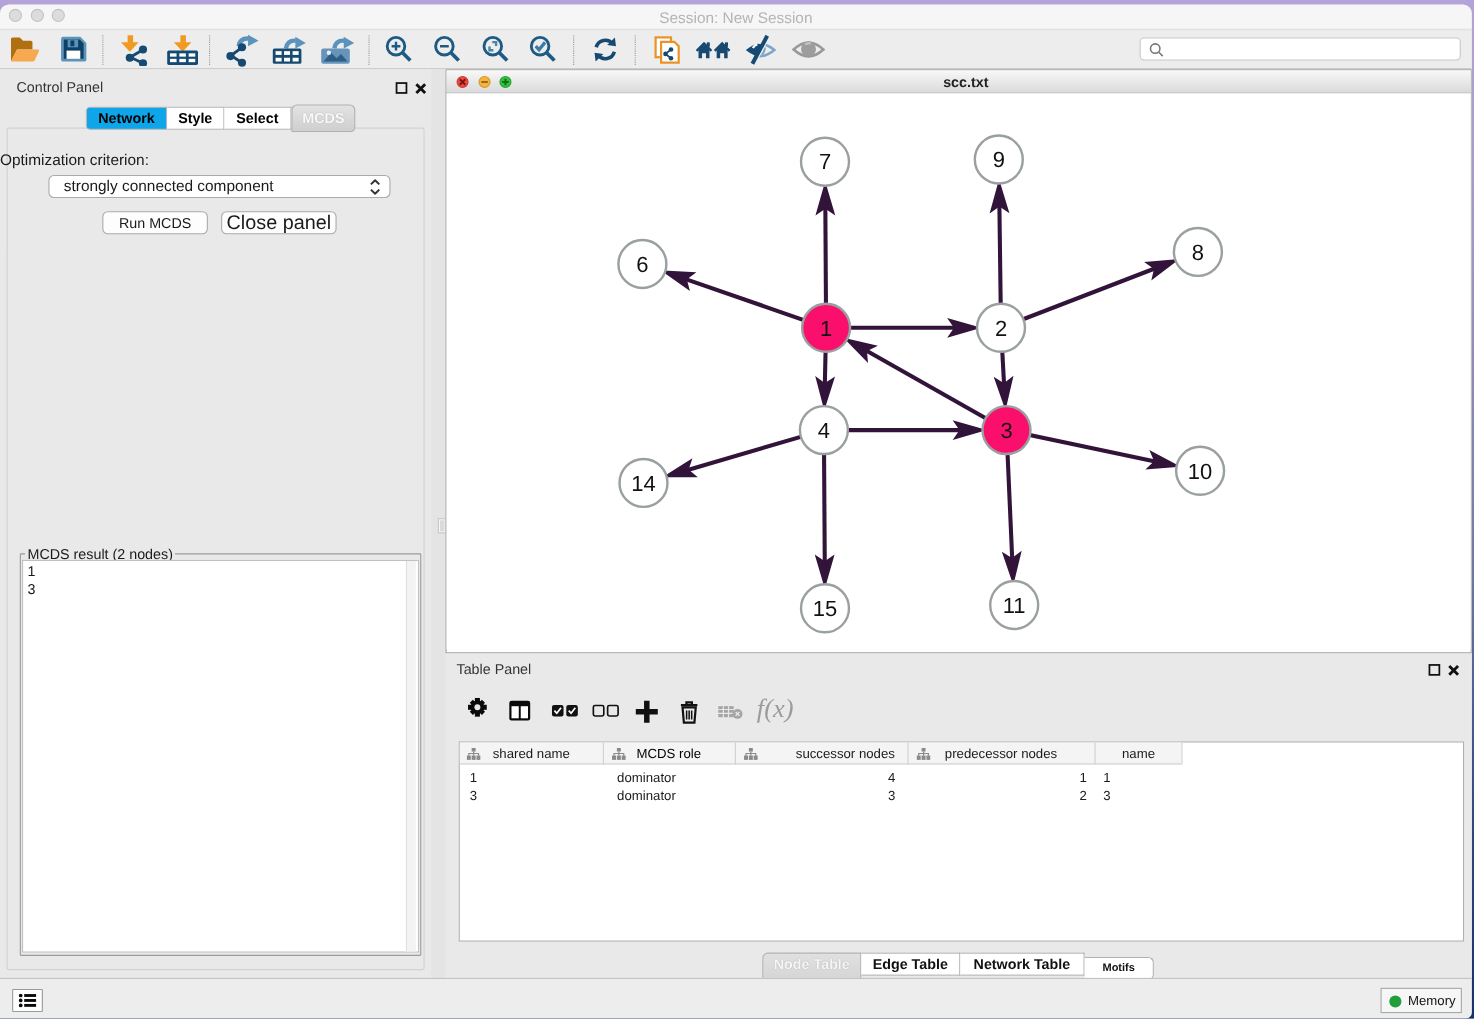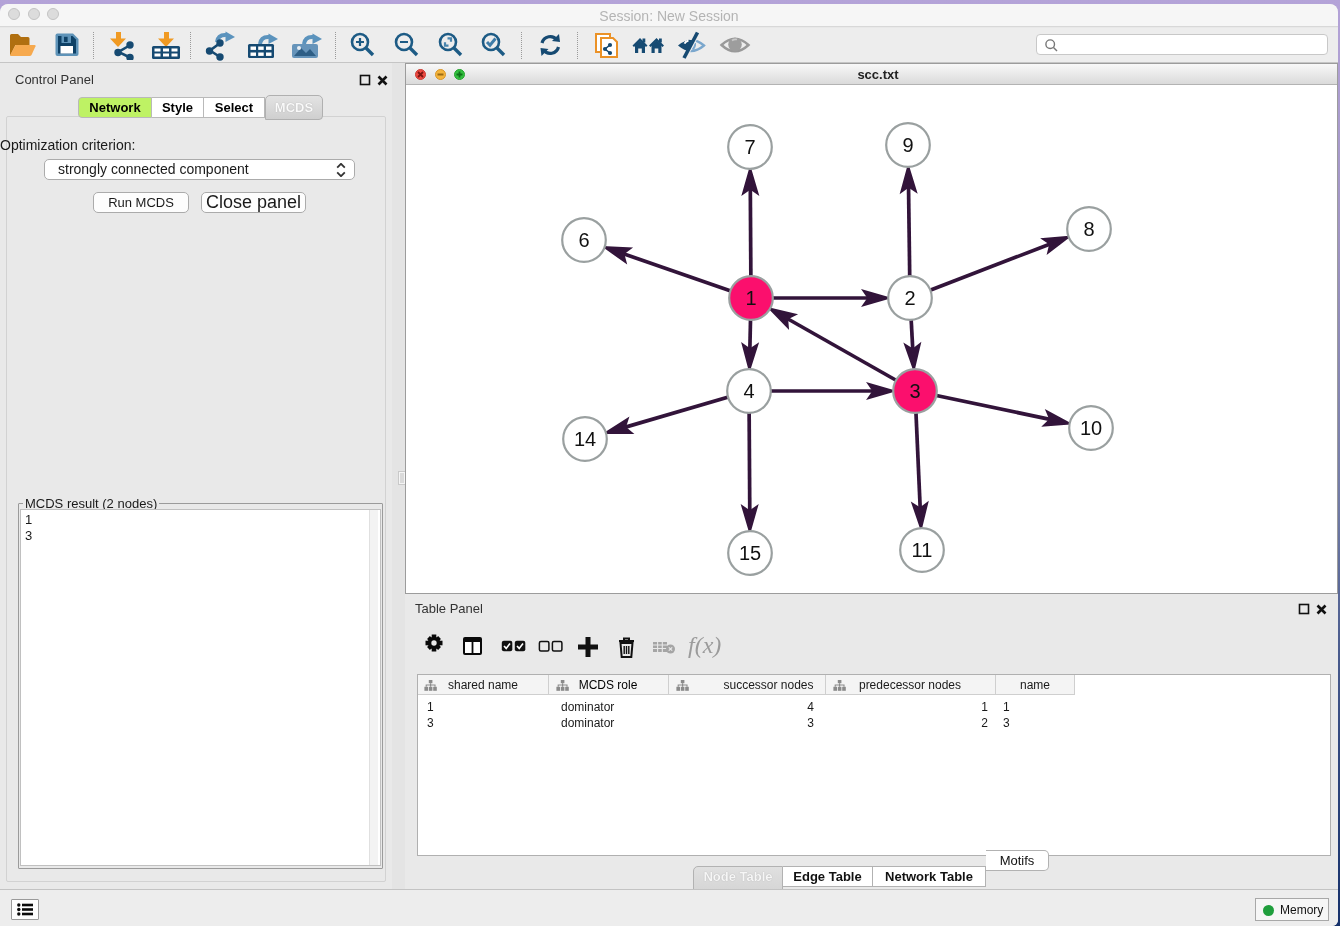--- a/index.html
+++ b/index.html
@@ -201,21 +201,21 @@
     <div style="position:absolute; left:867px; top:526px; width:6px; height:3px; background:#dadada; border:1px solid #c2c2c2;"></div>
     <div class="cpanel" id="cpanel">
       <div class="ptitle" style="position:absolute; left:15px; top:9px;">Control Panel</div>
       <svg style="position:absolute; left:359px; top:11px;" width="12" height="12" viewBox="0 0 12 12">
         <rect x="1.5" y="1.5" width="9" height="9" fill="none" stroke="#111" stroke-width="1.6"></rect>
       </svg>
       <svg style="position:absolute; left:376px; top:11px;" width="13" height="13" viewBox="0 0 13 13">
         <path d="M2.5 2.5 L10.5 10.5 M10.5 2.5 L2.5 10.5" stroke="#111" stroke-width="2.6"></path>
       </svg>
       <div style="position:absolute; left:6px; top:53px; width:380px; height:766px; background:#e9e9e9; border:1px solid #d2d2d2; border-radius:2px;"></div>
-      <div class="tab" style="position:absolute; left:78px; top:34px; width:74px; height:21px; background:#bef264; border:1px solid #b9b9b9; border-radius:4px 0 0 4px; text-align:center; font-size:13px; font-weight:bold; line-height:20px;">Network</div>
+      <div class="tab" style="position:absolute; left:78px; top:34px; width:74px; height:21px; background:#0ea5e9; border:1px solid #b9b9b9; border-radius:4px 0 0 4px; text-align:center; font-size:13px; font-weight:bold; line-height:20px;">Network</div>
       <div class="tab" style="position:absolute; left:152px; top:34px; width:52px; height:21px; background:#fff; border:1px solid #b9b9b9; border-left:none; text-align:center; font-size:13px; font-weight:bold; line-height:20px;">Style</div>
       <div class="tab" style="position:absolute; left:204px; top:34px; width:61px; height:21px; background:#fff; border:1px solid #b9b9b9; border-left:none; text-align:center; font-size:13px; font-weight:bold; line-height:20px;">Select</div>
       <div class="tab" style="position:absolute; left:265px; top:32px; width:58px; height:25px; background:linear-gradient(#e3e3e3,#cfcfcf); border:1px solid #b0b0b0; border-radius:5px 5px 4px 0; text-align:center; font-size:13px; font-weight:bold; line-height:23px; color:#fafafa; text-shadow:0 0 1px #9a9a9a;">MCDS</div>
       <div style="position:absolute; left:0; top:74px; width:392px; font-size:14px; color:#1a1a1a;">Optimization criterion:</div>
       <div style="position:absolute; left:44px; top:96px; width:311px; height:21px; background:#fff; border:1px solid #ababab; border-radius:5px; font-size:14px; color:#1a1a1a; line-height:19px; padding-left:13px;">strongly connected component
         <svg style="position:absolute; right:8px; top:3px;" width="10" height="14" viewBox="0 0 10 14">
           <path d="M1.2 4.6 L5 0.8 L8.8 4.6" fill="none" stroke="#333" stroke-width="1.8"></path>
           <path d="M1.2 9.4 L5 13.2 L8.8 9.4" fill="none" stroke="#333" stroke-width="1.8"></path>
         </svg>
       </div>
@@ -411,21 +411,21 @@
         <div class="small" style="position:absolute; left:585px; top:25px; color:#1a1a1a;">1</div>
         <div class="small" style="position:absolute; left:9px; top:41px; color:#1a1a1a;">3</div>
         <div class="small" style="position:absolute; left:143px; top:41px; color:#1a1a1a;">dominator</div>
         <div class="small" style="position:absolute; left:250px; top:41px; width:146px; text-align:right; color:#1a1a1a;">3</div>
         <div class="small" style="position:absolute; left:407px; top:41px; width:163px; text-align:right; color:#1a1a1a;">2</div>
         <div class="small" style="position:absolute; left:585px; top:41px; color:#1a1a1a;">3</div>
       </div>
       <div style="position:absolute; left:288px; top:272px; width:90px; height:33px; background:linear-gradient(#e0e0e0,#d2d2d2); border:1px solid #b2b2b2; border-radius:5px 0 0 5px; text-align:center; font-size:13px; font-weight:bold; line-height:20px; color:#f6f6f6; text-shadow:0 0 1px #9e9e9e;">Node Table</div>
       <div style="position:absolute; left:378px; top:272px; width:90px; height:21px; background:#fff; border:1px solid #b2b2b2; border-left:none; text-align:center; font-size:13px; font-weight:bold; line-height:20px; color:#111;">Edge Table</div>
       <div style="position:absolute; left:468px; top:272px; width:113px; height:21px; background:#fff; border:1px solid #b2b2b2; border-left:none; text-align:center; font-size:13px; font-weight:bold; line-height:20px; color:#111;">Network Table</div>
-      <div style="position:absolute; left:581px; top:256px; width:63px; height:21px; background:#fff; border:1px solid #b2b2b2; border-left:none; border-radius:0 5px 5px 0; text-align:center; font-size:13px; font-weight:normal; line-height:20px; color:#111;">Motifs</div>
+      <div style="position:absolute; left:581px; top:276px; width:63px; height:21px; background:#fff; border:1px solid #b2b2b2; border-left:none; border-radius:0 5px 5px 0; text-align:center; font-size:10px; font-weight:bold; line-height:20px; color:#111;">Motifs</div>
     </div>
   </div>
   <div class="statusbar" id="statusbar">
     <div style="position:absolute; left:11px; top:9px; width:28px; height:21px; background:#fdfdfd; border:1.5px solid #9a9a9a; border-radius:1px;">
       <svg style="position:absolute; left:5px; top:3px;" width="16" height="13" viewBox="0 0 16 13">
         <g fill="#0a0a0a">
             <circle cx="1.8" cy="2" r="1.7"></circle>
             <circle cx="1.8" cy="6.5" r="1.7"></circle>
             <circle cx="1.8" cy="11" r="1.7"></circle>
         <rect x="5" y="0.7" width="11" height="2.6"></rect>

